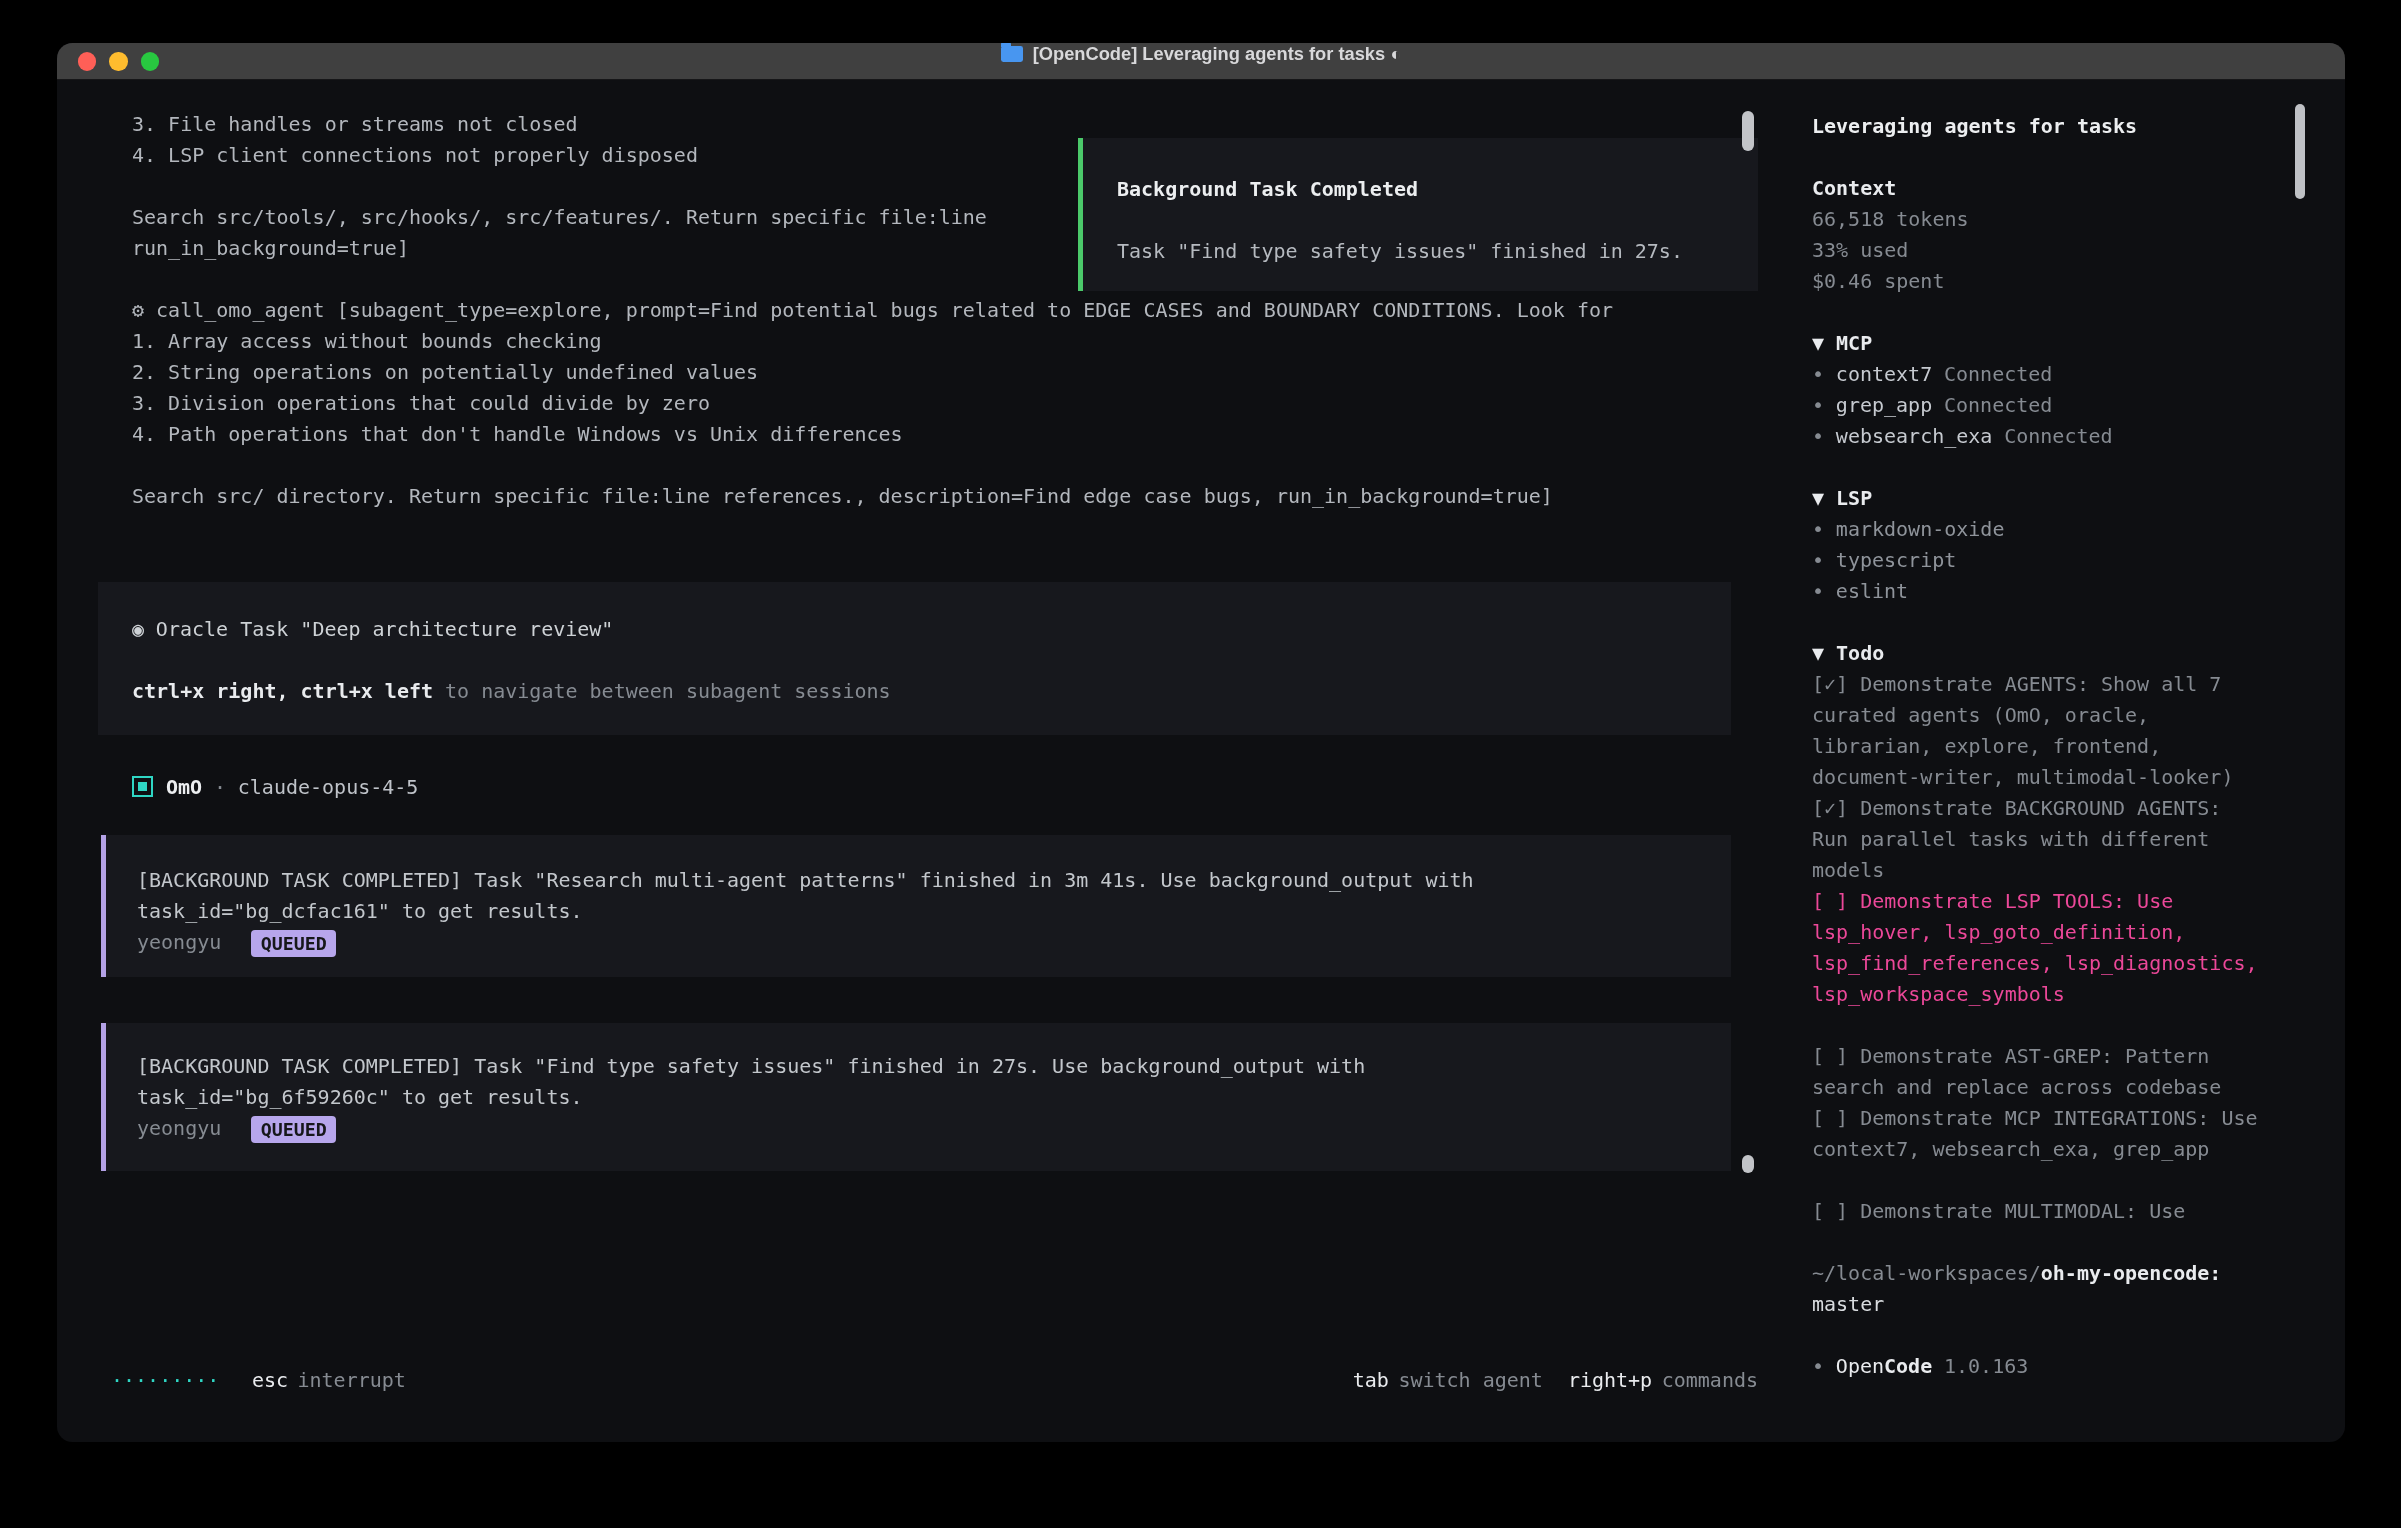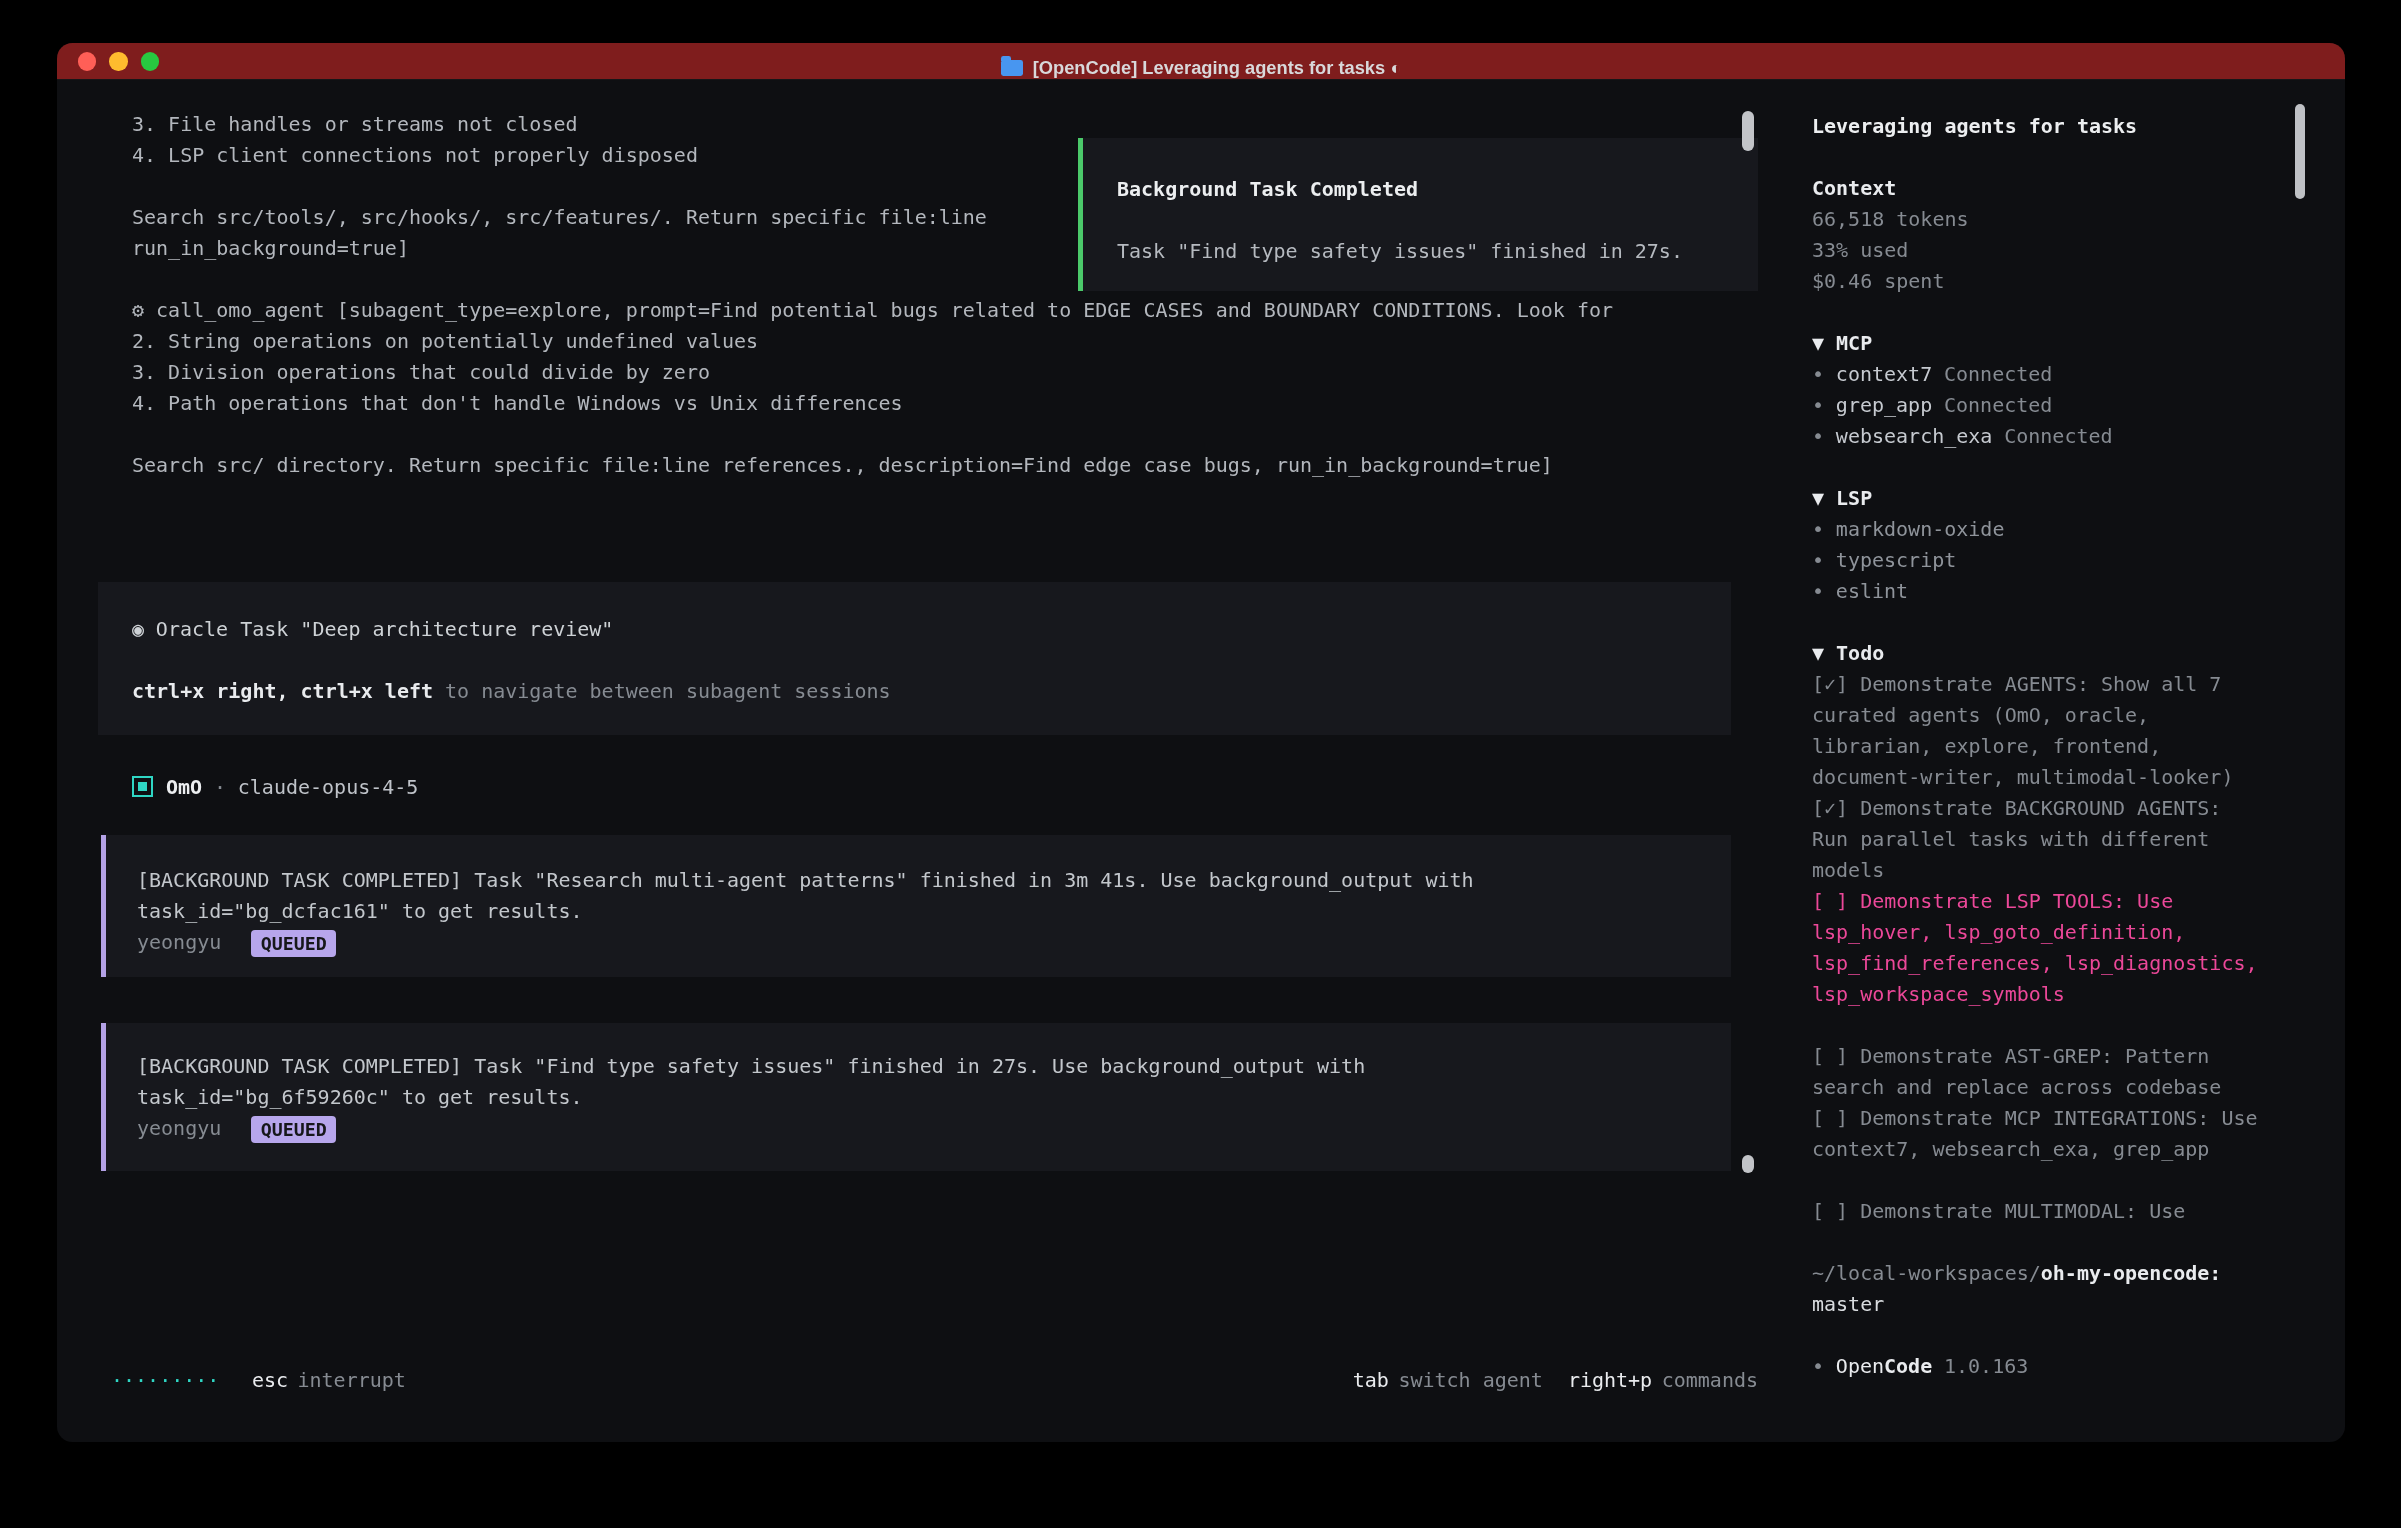--- a/index.html
+++ b/index.html
@@ -4,22 +4,22 @@
 <style>
   * { margin:0; padding:0; box-sizing:border-box; }
   html,body { width:2401px; height:1528px; background:#000; overflow:hidden; }
   body { font-family:"DejaVu Sans Mono","Liberation Mono","DejaVu Sans",monospace; font-size:20px; color:#b6bac0; position:relative; }
 
   .window { position:absolute; left:57px; top:43px; width:2288px; height:1399px;
             background:#0e0f12; border-radius:15.4px; overflow:hidden;
             box-shadow:0 23.6px 71px rgba(0,0,0,.85); }
 
   
-  .titlebar { position:absolute; left:0; top:0; right:0; height:37px; background:#7f1d1d;
-              border-bottom:1.2px solid #161618; display:flex; align-items:flex-end; justify-content:center; }
+  .titlebar { position:absolute; left:0; top:0; right:0; height:37px; background:#404040;
+              border-bottom:1.2px solid #161618; display:flex; align-items:flex-start; justify-content:center; }
   .traffic { position:absolute; left:21px; top:0; height:37px; display:flex; align-items:center; gap:13px; }
   .light { width:18.3px; height:18.3px; border-radius:50%; }
   .light.red { background:#ff5f57; } .light.yellow { background:#febc2e; } .light.green { background:#28c840; }
   .title-text { font-family:"Liberation Sans","DejaVu Sans",sans-serif; font-size:18.3px; font-weight:bold;
                 color:#d8d8da; display:flex; align-items:center; gap:9.5px; }
   .folder-icon { width:22.5px; height:16px; background:#4896f0; border-radius:2.4px; position:relative; display:inline-block; }
   .folder-icon::before { content:""; position:absolute; left:0; top:-4.1px; width:10px; height:5.3px; background:#4896f0; border-radius:2.4px 2.4px 0 0; }
 
   
   .line { min-height:31px; line-height:31px; white-space:pre; }
@@ -111,20 +111,21 @@
   </div>
 
   <div class="scrollback">
     <div class="line">3. File handles or streams not closed</div>
     <div class="line">4. LSP client connections not properly disposed</div>
     <div class="line"></div>
     <div class="line">Search src/tools/, src/hooks/, src/features/. Return specific file:line</div>
     <div class="line">run_in_background=true]</div>
     <div class="line"></div>
     <div class="line">⚙ call_omo_agent [subagent_type=explore, prompt=Find potential bugs related to EDGE CASES and BOUNDARY CONDITIONS. Look for</div>
+    <div class="line">1. Array access without bounds checking</div>
     <div class="line">2. String operations on potentially undefined values</div>
     <div class="line">3. Division operations that could divide by zero</div>
     <div class="line">4. Path operations that don't handle Windows vs Unix differences</div>
     <div class="line"></div>
     <div class="line">Search src/ directory. Return specific file:line references., description=Find edge case bugs, run_in_background=true]</div>
   </div>
 
   <div class="toast">
     <div class="line toast-title">Background Task Completed</div>
     <div class="line"></div>

